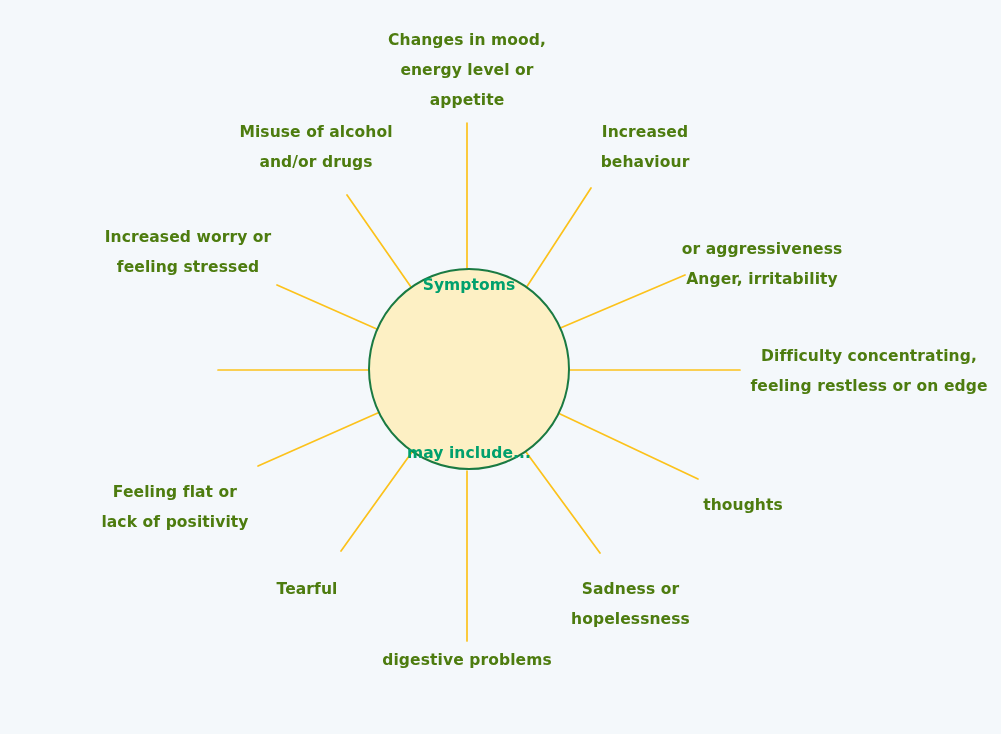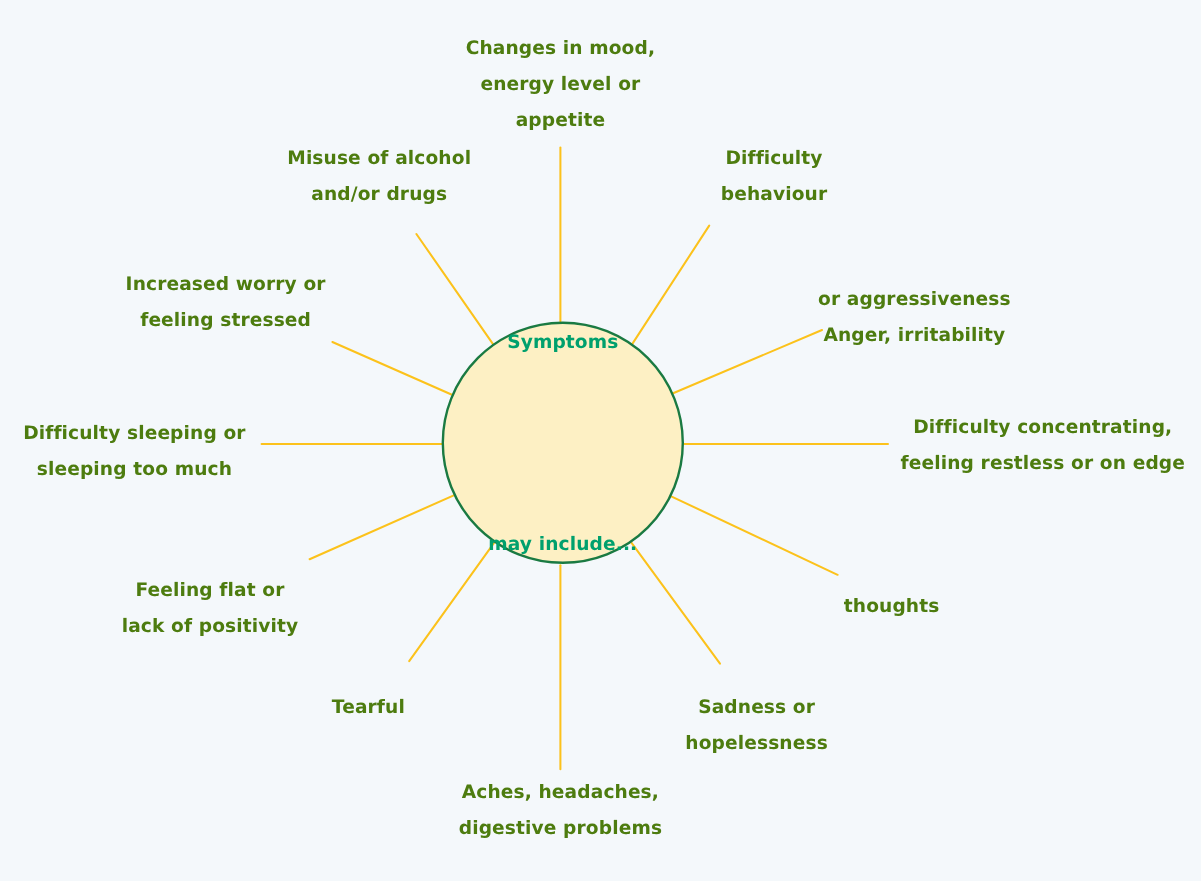--- a/index.html
+++ b/index.html
@@ -99,36 +99,31 @@
   <div class="node center-al" style="left:212px; top:117px; width:208px;">
     <span class="ln">Misuse of alcohol</span>
     <span class="ln">and/or drugs</span>
   </div>
 
   <div class="node center-al" style="left:80px; top:222px; width:216px;">
     <span class="ln">Increased worry or</span>
     <span class="ln">feeling stressed</span>
   </div>
 
-  <div class="node center-al" style="left:4px; top:346px; width:216px;">
-    <span class="ln">Difficulty sleeping or</span>
-    <span class="ln">sleeping too much</span>
-  </div>
 
   <div class="node center-al" style="left:75px; top:477px; width:200px;">
     <span class="ln">Feeling flat or</span>
     <span class="ln">lack of positivity</span>
   </div>
 
   <div class="node center-al" style="left:241px; top:574px; width:132px;">
     <span class="ln">Tearful</span>
   </div>
 
   <div class="node center-al" style="left:362px; top:645px; width:210px;">
-    <span class="ln">Aches, headaches,</span>
     <span class="ln">digestive problems</span>
   </div>
 
   <div class="node center-al" style="left:543px; top:574px; width:175px;">
     <span class="ln">Sadness or</span>
     <span class="ln">hopelessness</span>
   </div>
 
   <div class="node center-al" style="left:678px; top:490px; width:130px;">
     <span class="ln">thoughts</span>
@@ -138,17 +133,17 @@
     <span class="ln">Difficulty concentrating,</span>
     <span class="ln">feeling restless or on  edge</span>
   </div>
 
   <div class="node center-al" style="left:668px; top:234px; width:188px;">
     <span class="ln">or aggressiveness</span>
     <span class="ln">Anger, irritability</span>
   </div>
 
   <div class="node center-al" style="left:572px; top:117px; width:146px;">
-    <span class="ln">Difficulty</span>
+    <span class="ln">Increased</span>
     <span class="ln">behaviour</span>
   </div>
 
 </div>
 
 </body></html>

